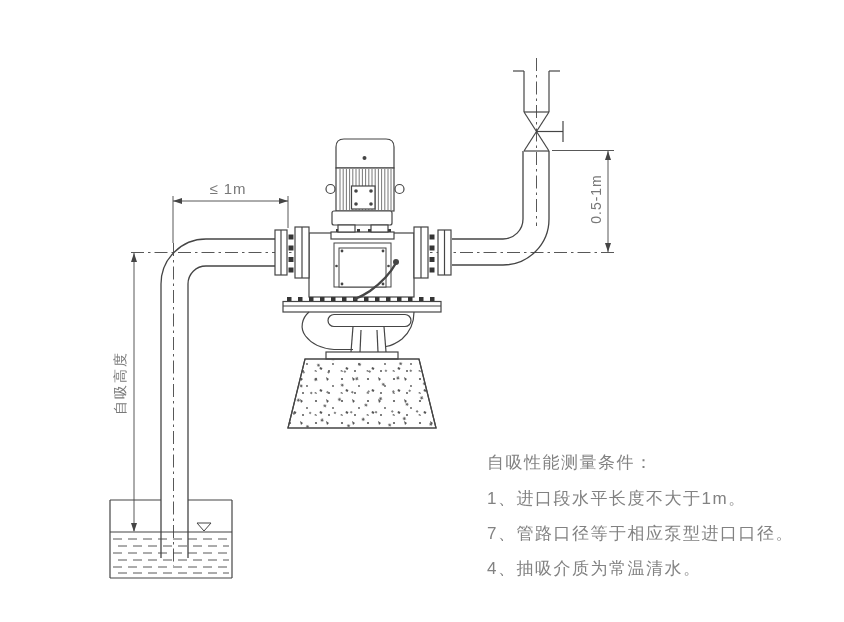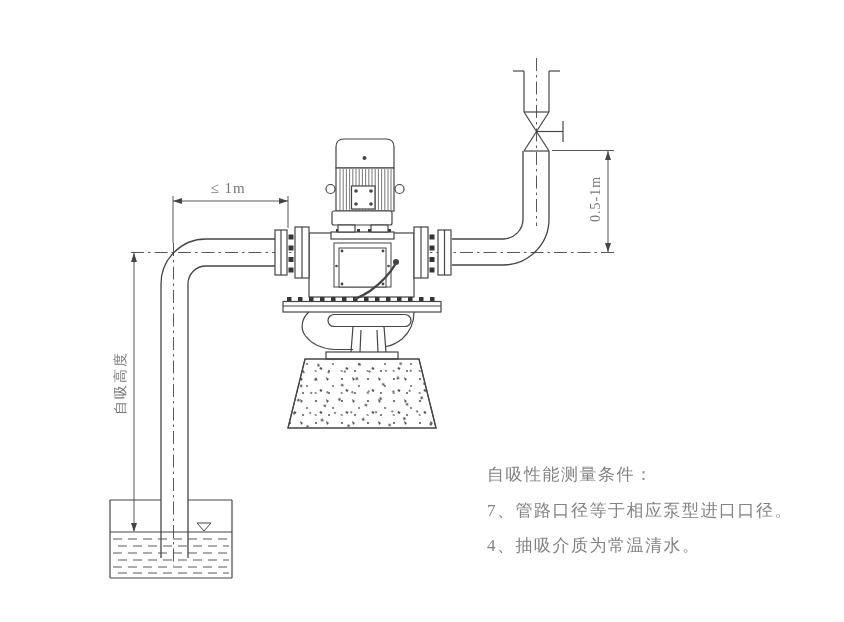--- a/index.html
+++ b/index.html
@@ -1,32 +1,32 @@
 <!DOCTYPE html>
 <html><head>
 <meta charset="utf-8">
 <style>
   html,body{margin:0;padding:0;background:#fff;}
   #stage{
     position:relative;width:844px;height:622px;background:#fff;overflow:hidden;
-    font-family:Liberation Serif, serif;
+    font-family:Liberation Sans, sans-serif;
   }
   #artwork{position:absolute;left:0;top:0;}
   .dim-label{
     position:absolute;color:#787878;font-size:15px;white-space:nowrap;
     transform:translate(-50%,-50%);letter-spacing:1px;
   }
   .dim-label.vertical{transform:translate(-50%,-50%) rotate(-90deg);}
   #suction-height-label{font-size:14px;letter-spacing:2px;}
   #outlet-height-label{font-size:14px;}
   #notes{
     position:absolute;left:487px;top:451px;color:#828282;font-size:17px;
     letter-spacing:1.5px;
   }
-  #notes .note-title{margin-bottom:13px;margin-top:12px;}
+  #notes .note-title{margin-bottom:13px;}
   #notes .note-item{margin-bottom:12px;line-height:23px;}
 </style>
 </head>
 <body>
 
 <div id="stage">
 
   <svg id="artwork" width="844" height="622" viewBox="0 0 844 622" fill="none" stroke="#454545" stroke-width="1.2">
     <defs>
       <pattern id="speckle" width="26" height="22" patternUnits="userSpaceOnUse">
@@ -251,17 +251,18 @@
   </svg>
 
   <div class="dim-label" id="inlet-length-label" style="left:228px;top:188px;">≤ 1m</div>
 
   <div class="dim-label vertical" id="suction-height-label" style="left:121px;top:383px;">自吸高度</div>
 
   <div class="dim-label vertical" id="outlet-height-label" style="left:596px;top:199px;">0.5-1m</div>
 
   <div id="notes">
     <div class="note-title">自吸性能测量条件：</div>
+    <div class="note-item">1、进口段水平长度不大于1m。</div>
     <div class="note-item">7、管路口径等于相应泵型进口口径。</div>
     <div class="note-item">4、抽吸介质为常温清水。</div>
   </div>
 
 </div>
 
 </body></html>

